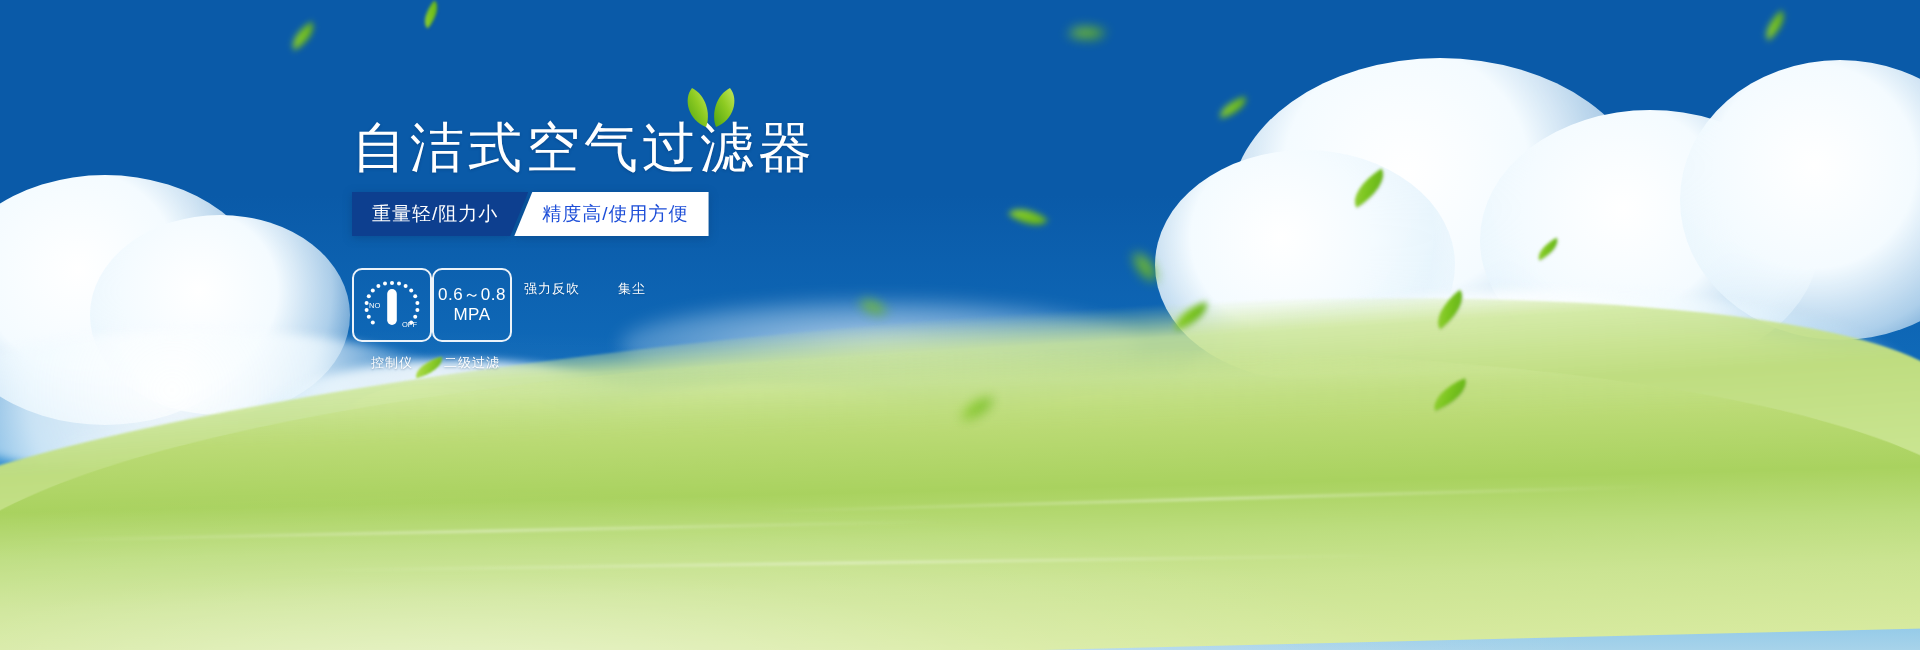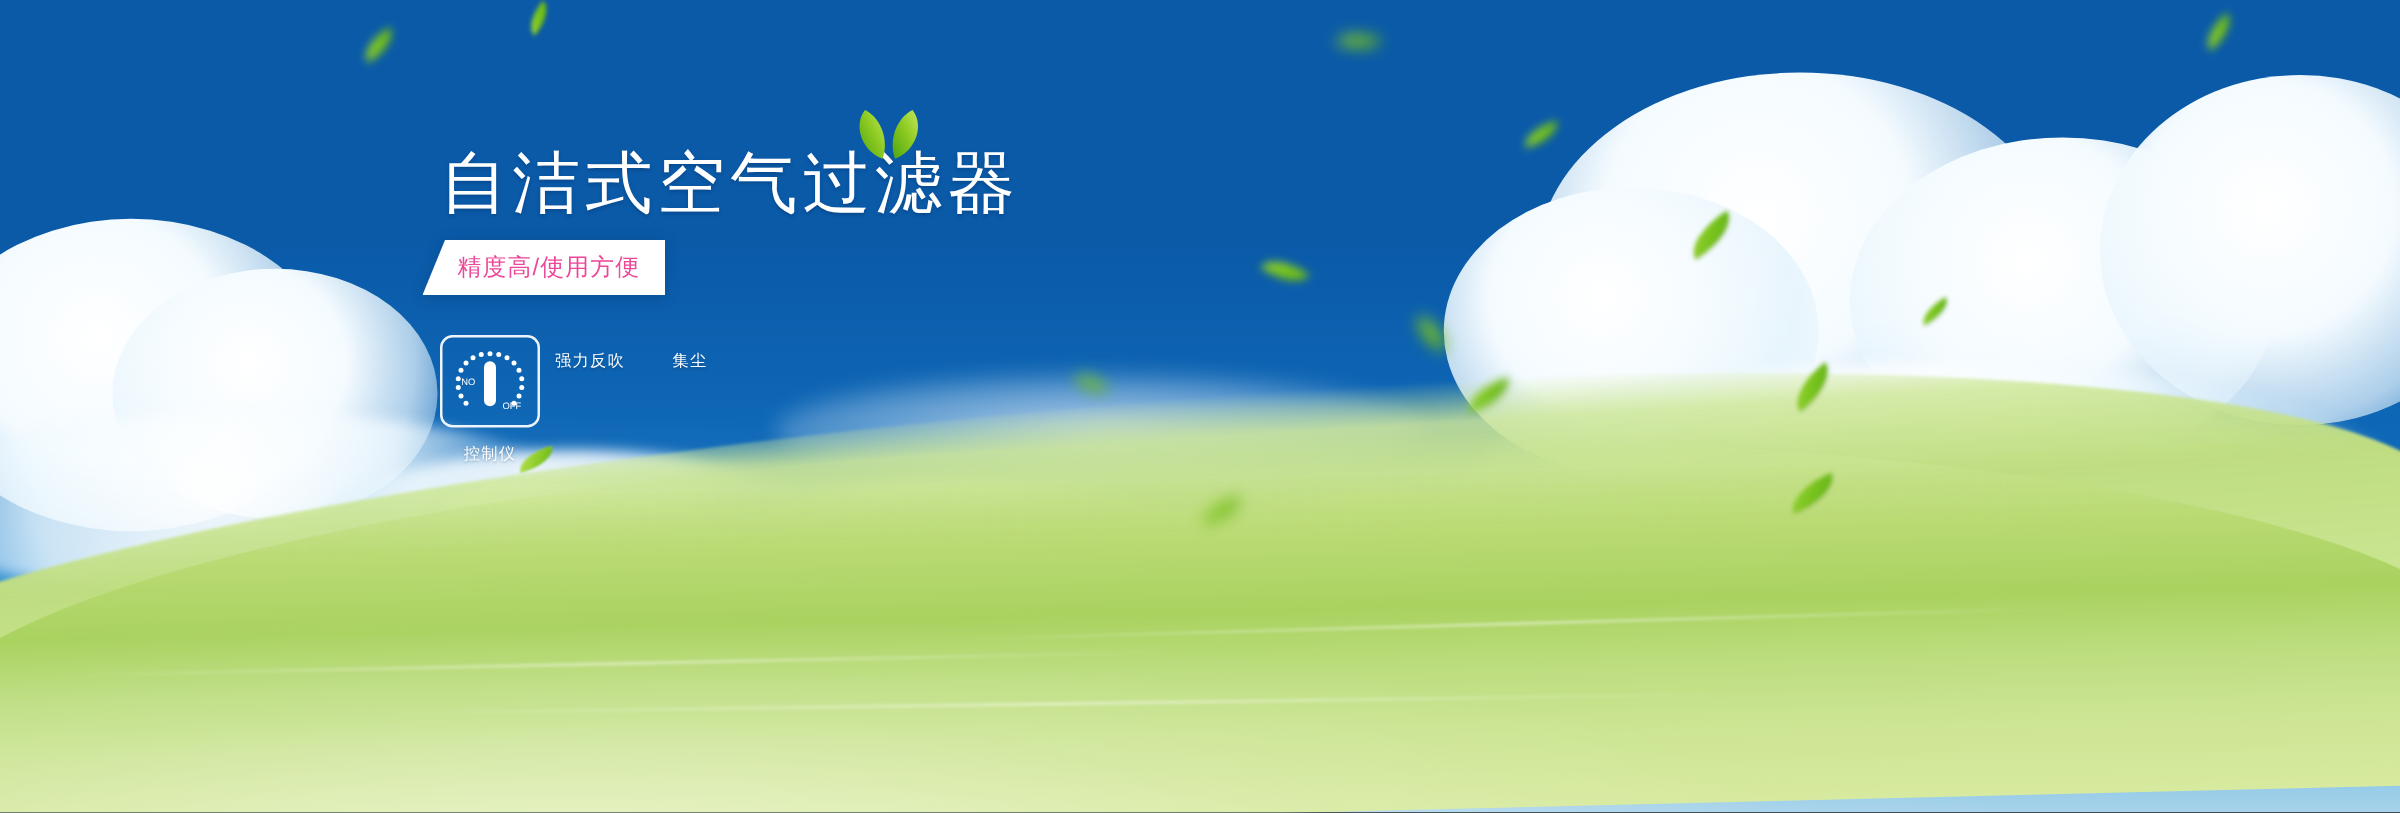--- a/index.html
+++ b/index.html
@@ -103,21 +103,21 @@
     padding:0 20px;
   }
   .badge-left{
     background:#0d3f8f;
     color:#ffffff;
     padding-right:30px;
     clip-path:polygon(0 0, 100% 0, calc(100% - 18px) 100%, 0 100%);
   }
   .badge-right{
     background:#ffffff;
-    color:#ec4899;
+    color:#1d4ed8;
     margin-left:-14px;
     padding-left:28px;
     clip-path:polygon(18px 0, 100% 0, 100% 100%, 0 100%);
   }
 
   
   .features{
     position:absolute; left:352px; top:268px;
     display:flex; 
   }
@@ -217,20 +217,21 @@
             <stop offset="55%" stop-color="#8ecb22"></stop>
             <stop offset="100%" stop-color="#c3e85e"></stop>
           </linearGradient>
         </defs>
         <path d="M24 41 C 6 34, 1 13, 10 2 C 24 9, 29 28, 24 41 Z" fill="url(#lg1)"></path>
         <path d="M34 41 C 52 34, 57 13, 48 2 C 34 9, 29 28, 34 41 Z" fill="url(#lg1)"></path>
       </svg>
     </div>
 
     <div class="badges">
+      <div class="badge badge-left">重量轻/阻力小</div>
       <div class="badge badge-right">精度高/使用方便</div>
     </div>
 
     <div class="features">
 
       <div class="feature">
         <div class="feature-box">
           <svg class="icn" width="60" height="56" viewBox="0 0 60 56" aria-hidden="true">
             <g fill="#ffffff">
               <circle cx="30" cy="6" r="2.0"></circle>
@@ -252,20 +253,29 @@
               <circle cx="10.8" cy="45.6" r="2.0"></circle>
               <rect x="25.2" y="12" width="9.6" height="36" rx="4.8"></rect>
             </g>
             <text x="7" y="31" fill="#ffffff" font-family="Liberation Sans, sans-serif" font-size="7.5">NO</text>
             <text x="40" y="50" fill="#ffffff" font-family="Liberation Sans, sans-serif" font-size="7.5">OFF</text>
           </svg>
         </div>
         <div class="feature-label">控制仪</div>
       </div>
 
+      <div class="feature">
+        <div class="feature-box">
+          <div class="feature-text">
+            <div>0.6～0.8</div>
+            <div>MPA</div>
+          </div>
+        </div>
+        <div class="feature-label">二级过滤</div>
+      </div>
 
 
       <div class="feature">
         <div class="feature-label">强力反吹</div>
       </div>
 
       <div class="feature">
         <div class="feature-label">集尘</div>
         <div class="leaf-sm" style="left:62px; top:92px; transform:rotate(-14deg); filter:blur(0.8px);"></div>
       </div>

